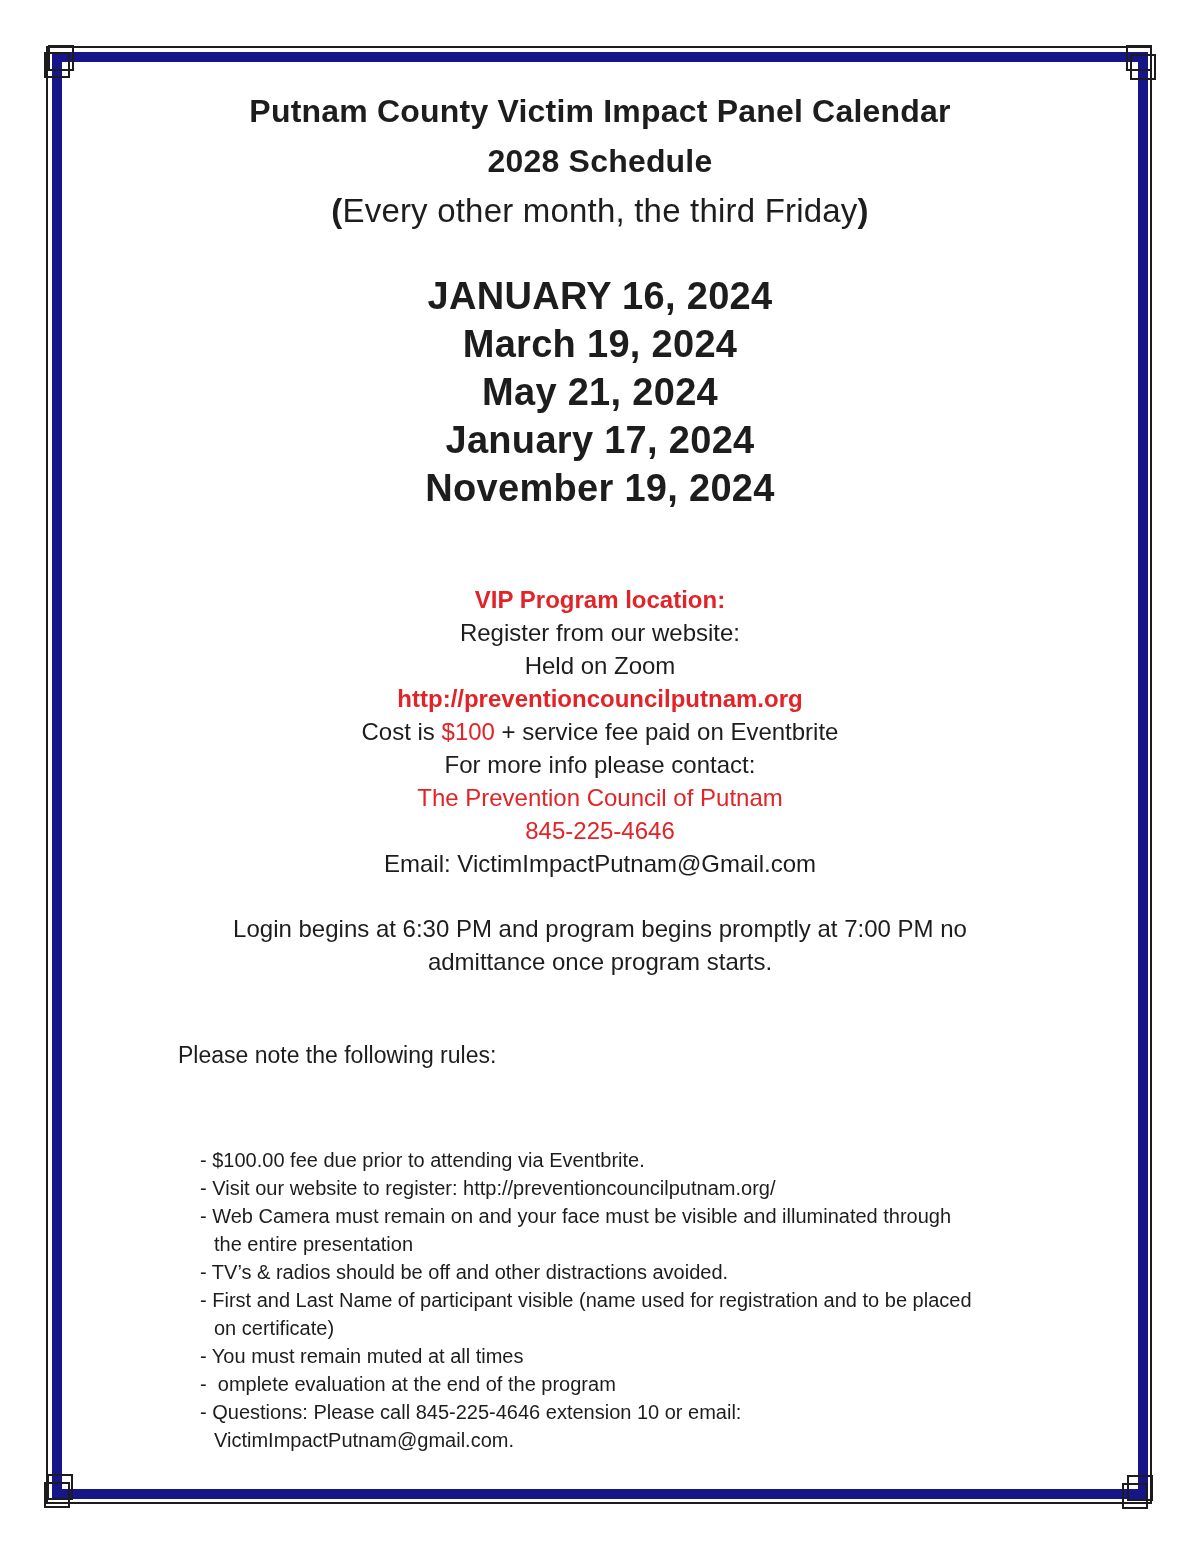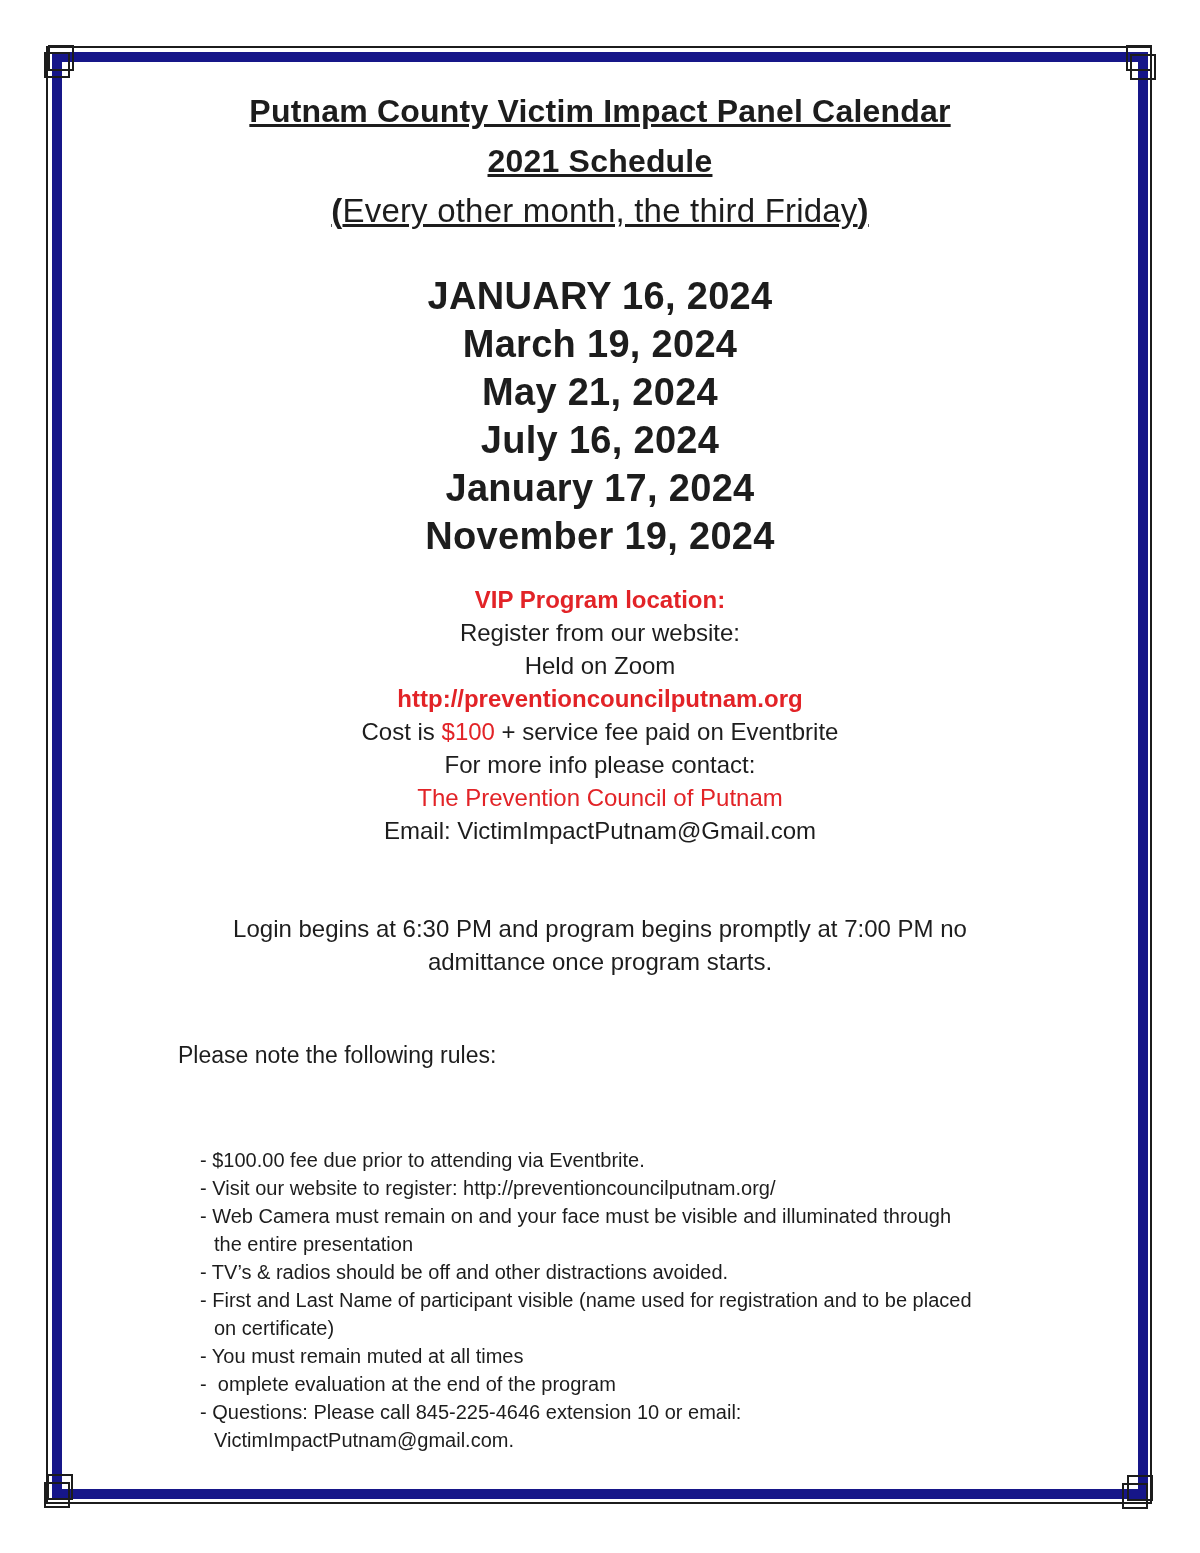--- a/index.html
+++ b/index.html
@@ -20,21 +20,21 @@
   .frame-blue{
     position:absolute;left:52px;top:52px;width:1096px;height:1447px;
     border:10px solid var(--navy);box-sizing:border-box;
   }
   .corner-square{
     position:absolute;width:26px;height:26px;box-sizing:border-box;
     border:2px solid #1c1c1c;background:transparent;z-index:3;
   }
   
   .center-block{position:absolute;left:0;width:1200px;text-align:center;}
-  .title-block{top:86px;font-size:32px;font-weight:700;line-height:50px;letter-spacing:0.2px;text-decoration:underline;}
+  .title-block{top:86px;font-size:32px;font-weight:700;line-height:50px;letter-spacing:0.2px;}
   .subtitle-line{font-size:33px;font-weight:400;}
   .subtitle-line .paren{font-weight:700;}
   .dates-block{top:272px;font-size:38px;font-weight:700;line-height:48px;letter-spacing:0.3px;}
   .info-block{top:583px;font-size:24px;line-height:33px;}
   .red{color:var(--red);}
   .bold{font-weight:700;text-align:center;}
   .login-block{top:912px;font-size:24px;line-height:33px;}
   .rules-heading{position:absolute;left:178px;top:1042px;font-size:23px;}
   .rules-list{
     position:absolute;left:176px;top:1090px;width:900px;
@@ -60,42 +60,42 @@
   <div class="corner-square" style="left:47px;top:1474px;"></div>
   <div class="corner-square" style="left:44px;top:1482px;"></div>
 </div>
 <div>
   <div class="corner-square" style="left:1127px;top:1475px;"></div>
   <div class="corner-square" style="left:1122px;top:1483px;"></div>
 </div>
 
 <div class="center-block title-block">
   <div>Putnam County Victim Impact Panel Calendar</div>
-  <div>2021 Schedule</div>
+  <div>2028 Schedule</div>
   <div class="subtitle-line"><span class="paren">(</span><span>Every other month, the third Friday</span><span class="paren">)</span></div>
 </div>
 
 <div class="center-block dates-block">
 
 <div class="date-line">JANUARY 16, 2024</div>
     <div class="date-line">March 19, 2024</div>
     <div class="date-line">May 21, 2024</div>
-    <div class="date-line">July 16, 2024</div>
     <div class="date-line">January 17, 2024</div>
     <div class="date-line">November 19, 2024</div>
   </div>
 
 <div class="center-block info-block">
   <div class="red bold">VIP Program location:</div>
   <div>Register from our website:</div>
   <div>Held on Zoom</div>
   <div class="red bold">http://preventioncouncilputnam.org</div>
   <div><span>Cost is </span><span class="red">$100</span><span> + service fee paid on Eventbrite</span></div>
   <div>For more info please contact:</div>
   <div class="red">The Prevention Council of Putnam</div>
+  <div class="red">845-225-4646</div>
   <div>Email: VictimImpactPutnam@Gmail.com</div>
 </div>
 
 <div class="center-block login-block">
   <div>Login begins at 6:30 PM and program begins promptly at 7:00 PM no</div>
   <div>admittance once program starts.</div>
 </div>
 
 <div class="rules-heading">Please note the following rules:</div>
 <div class="rules-list">

